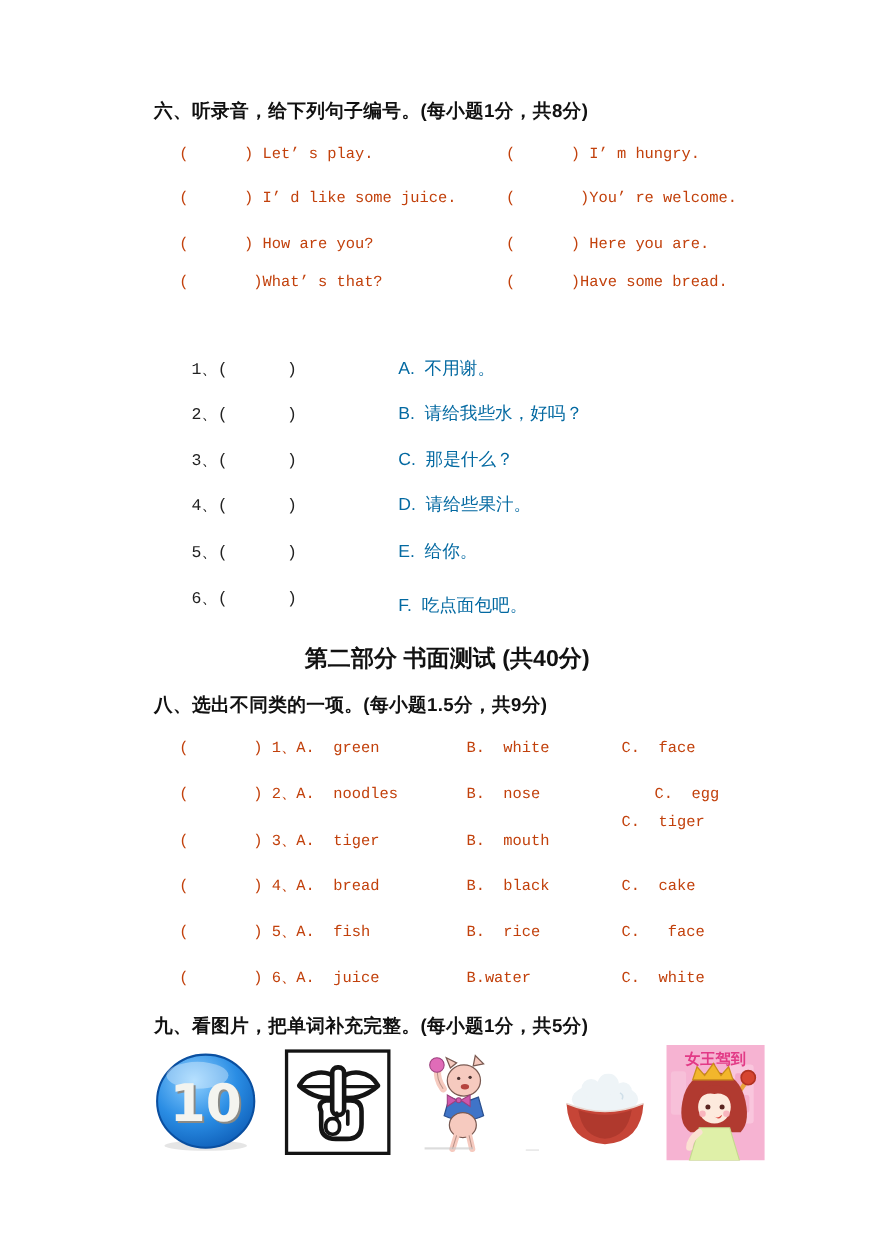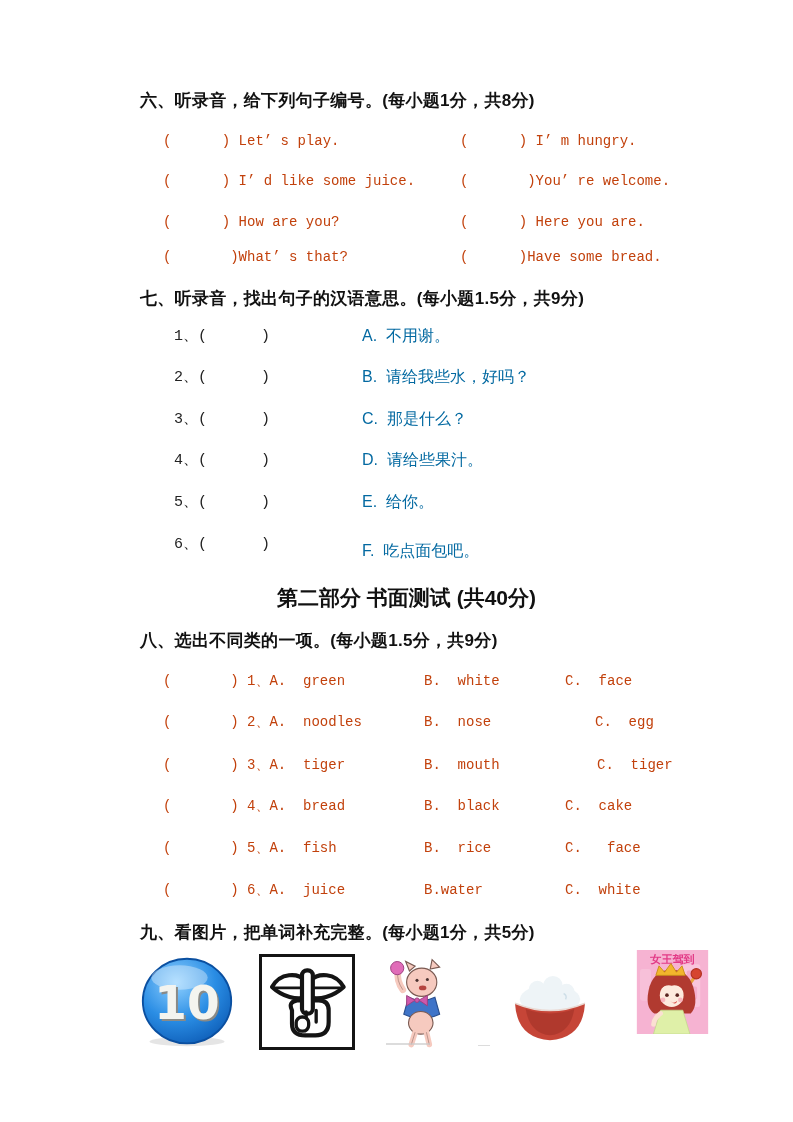--- a/index.html
+++ b/index.html
@@ -45,21 +45,20 @@
   <div class="sec-head" style="top:89px;">六、听录音，给下列句子编号。(每小题1分，共8分)</div>
   <span class="mono" style="top:133px;left:163px;">(      ) Let’ s play.</span>
   <span class="mono" style="top:133px;left:460px;">(      ) I’ m hungry.</span>
   <span class="mono" style="top:173px;left:163px;">(      ) I’ d like some juice.</span>
   <span class="mono" style="top:173px;left:460px;">(       )You’ re welcome.</span>
   <span class="mono" style="top:214px;left:163px;">(      ) How are you?</span>
   <span class="mono" style="top:214px;left:460px;">(      ) Here you are.</span>
   <span class="mono" style="top:249px;left:163px;">(       )What’ s that?</span>
   <span class="mono" style="top:249px;left:460px;">(      )Have some bread.</span>
 
-  <div class="sec-head" style="top:287px;">七、听录音，找出句子的汉语意思。(每小题1.5分，共9分)</div>
   <span class="mono15" style="top:328px;left:174px;">1、(      )</span>
   <span class="cn" style="top:327px;left:362px;">A.  不用谢。</span>
   <span class="mono15" style="top:369px;left:174px;">2、(      )</span>
   <span class="cn" style="top:368px;left:362px;">B.  请给我些水，好吗？</span>
   <span class="mono15" style="top:411px;left:174px;">3、(      )</span>
   <span class="cn" style="top:410px;left:362px;">C.  那是什么？</span>
   <span class="mono15" style="top:452px;left:174px;">4、(      )</span>
   <span class="cn" style="top:451px;left:362px;">D.  请给些果汁。</span>
   <span class="mono15" style="top:494px;left:174px;">5、(      )</span>
   <span class="cn" style="top:493px;left:362px;">E.  给你。</span>
@@ -70,21 +69,21 @@
 
   <div class="sec-head" style="top:629px;">八、选出不同类的一项。(每小题1.5分，共9分)</div>
   <span class="mono" style="top:673px;left:163px;">(       ) 1、A.  green</span>
   <span class="mono" style="top:673px;left:424px;">B.  white</span>
   <span class="mono" style="top:673px;left:565px;">C.  face</span>
   <span class="mono" style="top:714px;left:163px;">(       ) 2、A.  noodles</span>
   <span class="mono" style="top:714px;left:424px;">B.  nose</span>
   <span class="mono" style="top:714px;left:565px;margin-left:30px;">C.  egg</span>
   <span class="mono" style="top:757px;left:163px;">(       ) 3、A.  tiger</span>
   <span class="mono" style="top:757px;left:424px;">B.  mouth</span>
-  <span class="mono" style="top:757px;left:565px;margin-left:32px;">C.  tiger</span>
+  <span class="mono" style="top:740px;left:565px;">C.  tiger</span>
   <span class="mono" style="top:798px;left:163px;">(       ) 4、A.  bread</span>
   <span class="mono" style="top:798px;left:424px;">B.  black</span>
   <span class="mono" style="top:798px;left:565px;">C.  cake</span>
   <span class="mono" style="top:840px;left:163px;">(       ) 5、A.  fish</span>
   <span class="mono" style="top:840px;left:424px;">B.  rice</span>
   <span class="mono" style="top:840px;left:565px;">C.   face</span>
   <span class="mono" style="top:882px;left:163px;">(       ) 6、A.  juice</span>
   <span class="mono" style="top:882px;left:424px;">B.water</span>
   <span class="mono" style="top:882px;left:565px;">C.  white</span>
 
@@ -148,21 +147,21 @@
       <circle cx="29" cy="14" r="9" fill="#eef4f7"></circle>
       <circle cx="45" cy="10" r="10" fill="#eef4f7"></circle>
       <circle cx="59" cy="16" r="8" fill="#eef4f7"></circle>
       <path d="M56,18 q4,2 2,6" stroke="#cfdfe8" stroke-width="1.5" fill="none"></path>
       <path d="M6,28 q36,15 72,0 q-2,36 -36,38 q-34,-2 -36,-38 z" fill="#c64537"></path>
       <path d="M17,34 q25,9 50,0 q-4,25 -25,27 q-21,-2 -25,-27 z" fill="#a8352b" opacity="0.75"></path>
       <path d="M6,28 q36,15 72,0" stroke="#e9d9d3" stroke-width="1.5" fill="none"></path>
     </svg>
   </div>
 
-  <div class="figure" id="fig-queen" style="left:627px;top:950px;width:91px;height:84px;">
+  <div class="figure" id="fig-queen" style="left:605px;top:950px;width:91px;height:105px;">
     <svg viewBox="0 0 90 106">
       <rect width="90" height="106" fill="#f6b3d2"></rect>
       <rect x="56" y="18" width="24" height="54" rx="3" fill="#f9c8de" opacity="0.9"></rect>
       <rect x="63" y="26" width="12" height="12" rx="2" fill="#f3a6c8" opacity="0.9"></rect>
       <rect x="62" y="46" width="14" height="16" rx="2" fill="#f3a6c8" opacity="0.7"></rect>
       <rect x="4" y="24" width="14" height="40" rx="3" fill="#f9c8de" opacity="0.6"></rect>
       <text x="45" y="17" text-anchor="middle" font-family="DejaVu Sans, sans-serif" font-size="14" font-weight="bold" fill="#e23a86">女王驾到</text>
       <line x1="57" y1="57" x2="73" y2="34" stroke="#e8a43c" stroke-width="4"></line>
       <circle cx="75" cy="30" r="6.5" fill="#d64430" stroke="#b23222" stroke-width="1.5"></circle>
       <path d="M48,74 q10,-9 11,-18" stroke="#fbe0d2" stroke-width="7" fill="none" stroke-linecap="round"></path>

